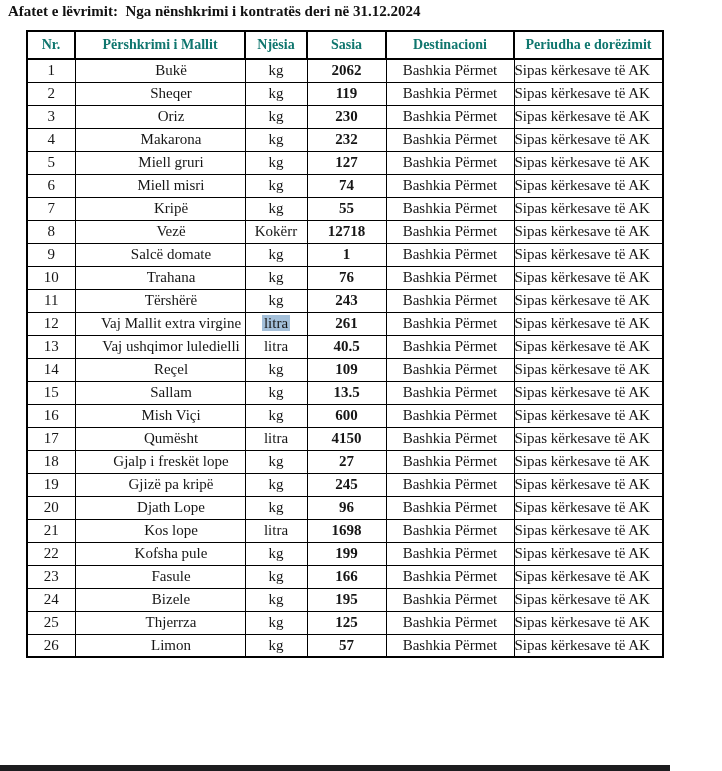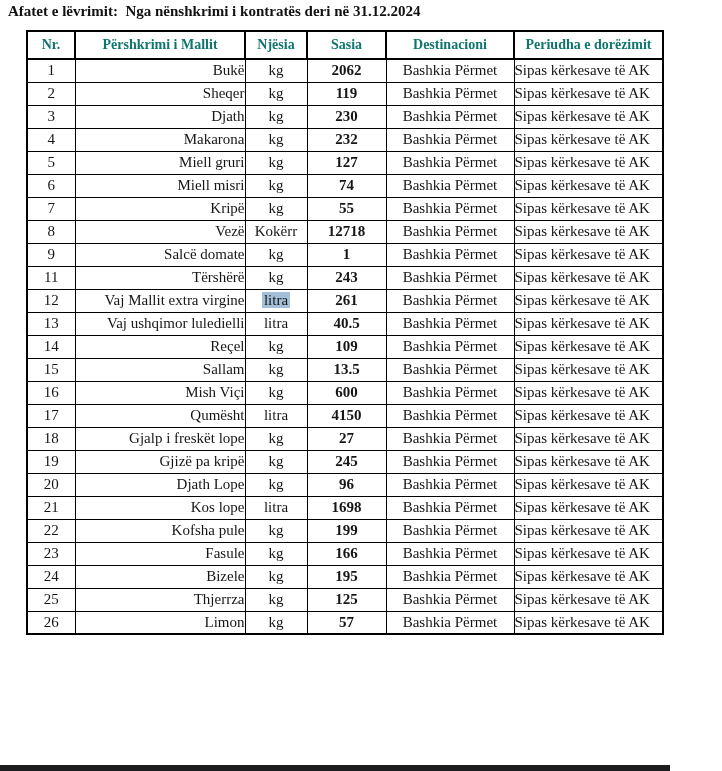--- a/index.html
+++ b/index.html
@@ -43,21 +43,21 @@
   table.goods td {
     border:1px solid #000;
     height:23px;
     vertical-align:middle;
     font-size:15px;
     color:#161616;
     overflow:hidden;
     white-space:nowrap;
   }
   td.c-nr { text-align:center; border-right:2px solid #000; font-size:14px; }
-  td.c-item { text-align:right; padding-left:22px; }
+  td.c-item { text-align:center; padding-left:22px; }
   td.c-unit { text-align:center; }
   td.c-qty { text-align:center;font-weight:bold; }
   td.c-dest { text-align:center; font-size:13px; }
   td.c-period { text-align:left; font-size:13px; }
   .hl { background:#a3bfd9; padding:0 2px; }
   .bottom-edge {
     position:absolute;
     left:0; bottom:0;
     width:722px; height:6px;
     background:#1d1d1f;
@@ -101,21 +101,21 @@
         <tr>
       <td class="c-nr">2</td>
       <td class="c-item">Sheqer</td>
       <td class="c-unit"><span>kg</span></td>
       <td class="c-qty">119</td>
       <td class="c-dest">Bashkia Përmet</td>
       <td class="c-period">Sipas kërkesave të AK</td>
     </tr>
         <tr>
       <td class="c-nr">3</td>
-      <td class="c-item">Djath</td>
+      <td class="c-item">Oriz</td>
       <td class="c-unit"><span>kg</span></td>
       <td class="c-qty">230</td>
       <td class="c-dest">Bashkia Përmet</td>
       <td class="c-period">Sipas kërkesave të AK</td>
     </tr>
         <tr>
       <td class="c-nr">4</td>
       <td class="c-item">Makarona</td>
       <td class="c-unit"><span>kg</span></td>
       <td class="c-qty">232</td>
@@ -156,20 +156,28 @@
     </tr>
         <tr>
       <td class="c-nr">9</td>
       <td class="c-item">Salcë domate</td>
       <td class="c-unit"><span>kg</span></td>
       <td class="c-qty">1</td>
       <td class="c-dest">Bashkia Përmet</td>
       <td class="c-period">Sipas kërkesave të AK</td>
     </tr>
         <tr>
+      <td class="c-nr">10</td>
+      <td class="c-item">Trahana</td>
+      <td class="c-unit"><span>kg</span></td>
+      <td class="c-qty">76</td>
+      <td class="c-dest">Bashkia Përmet</td>
+      <td class="c-period">Sipas kërkesave të AK</td>
+    </tr>
+        <tr>
       <td class="c-nr">11</td>
       <td class="c-item">Tërshërë</td>
       <td class="c-unit"><span>kg</span></td>
       <td class="c-qty">243</td>
       <td class="c-dest">Bashkia Përmet</td>
       <td class="c-period">Sipas kërkesave të AK</td>
     </tr>
         <tr>
       <td class="c-nr">12</td>
       <td class="c-item">Vaj Mallit extra virgine</td>

